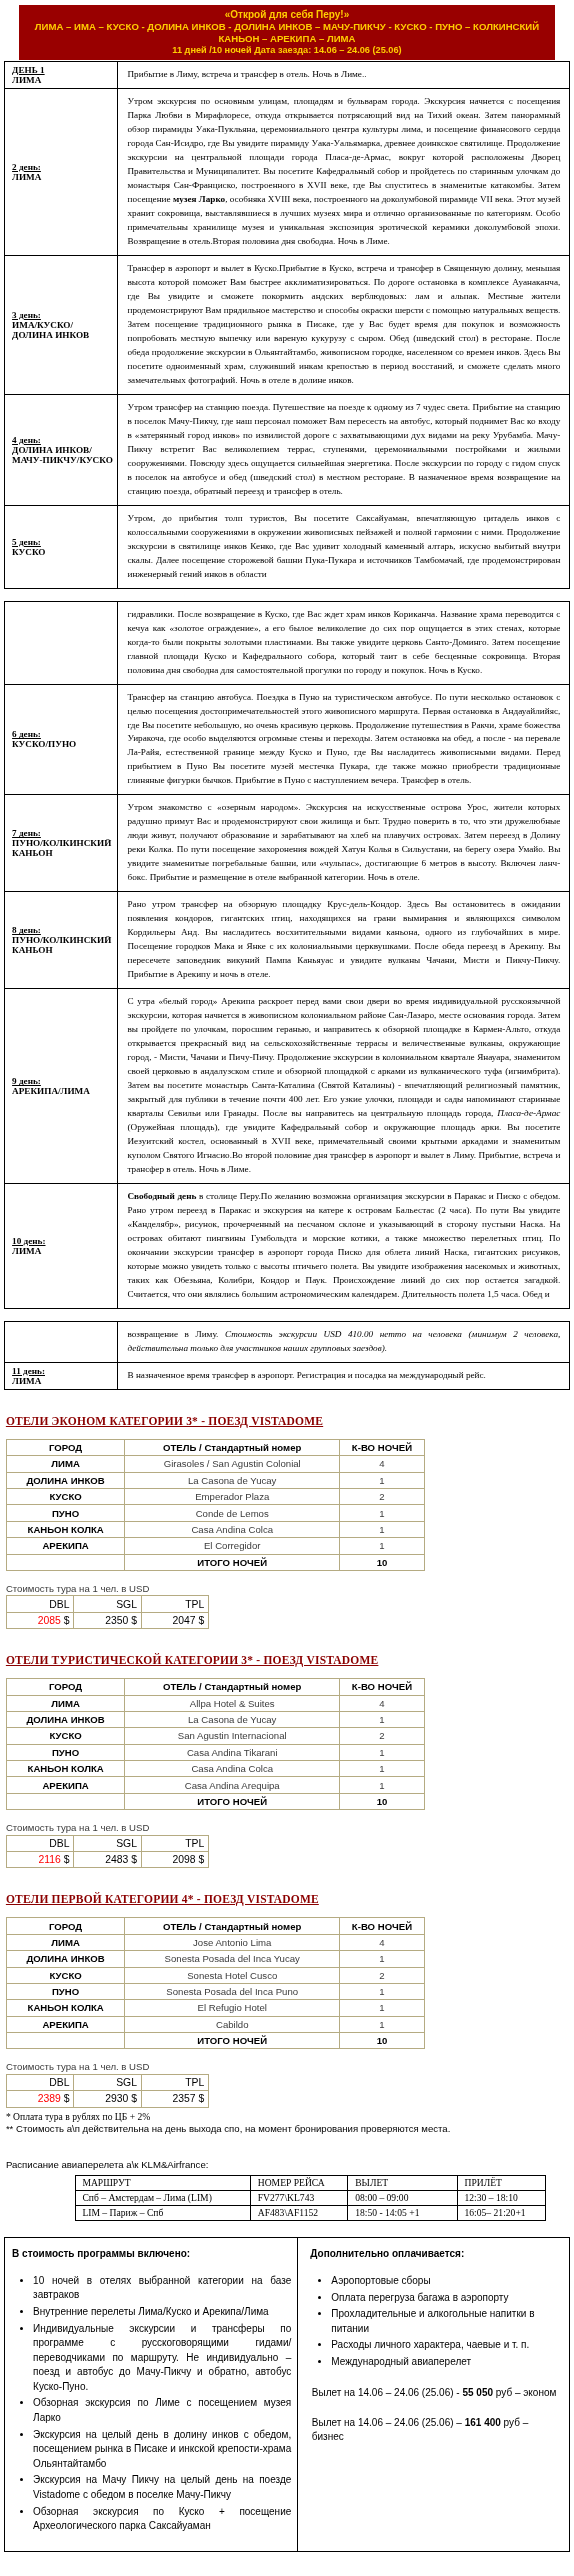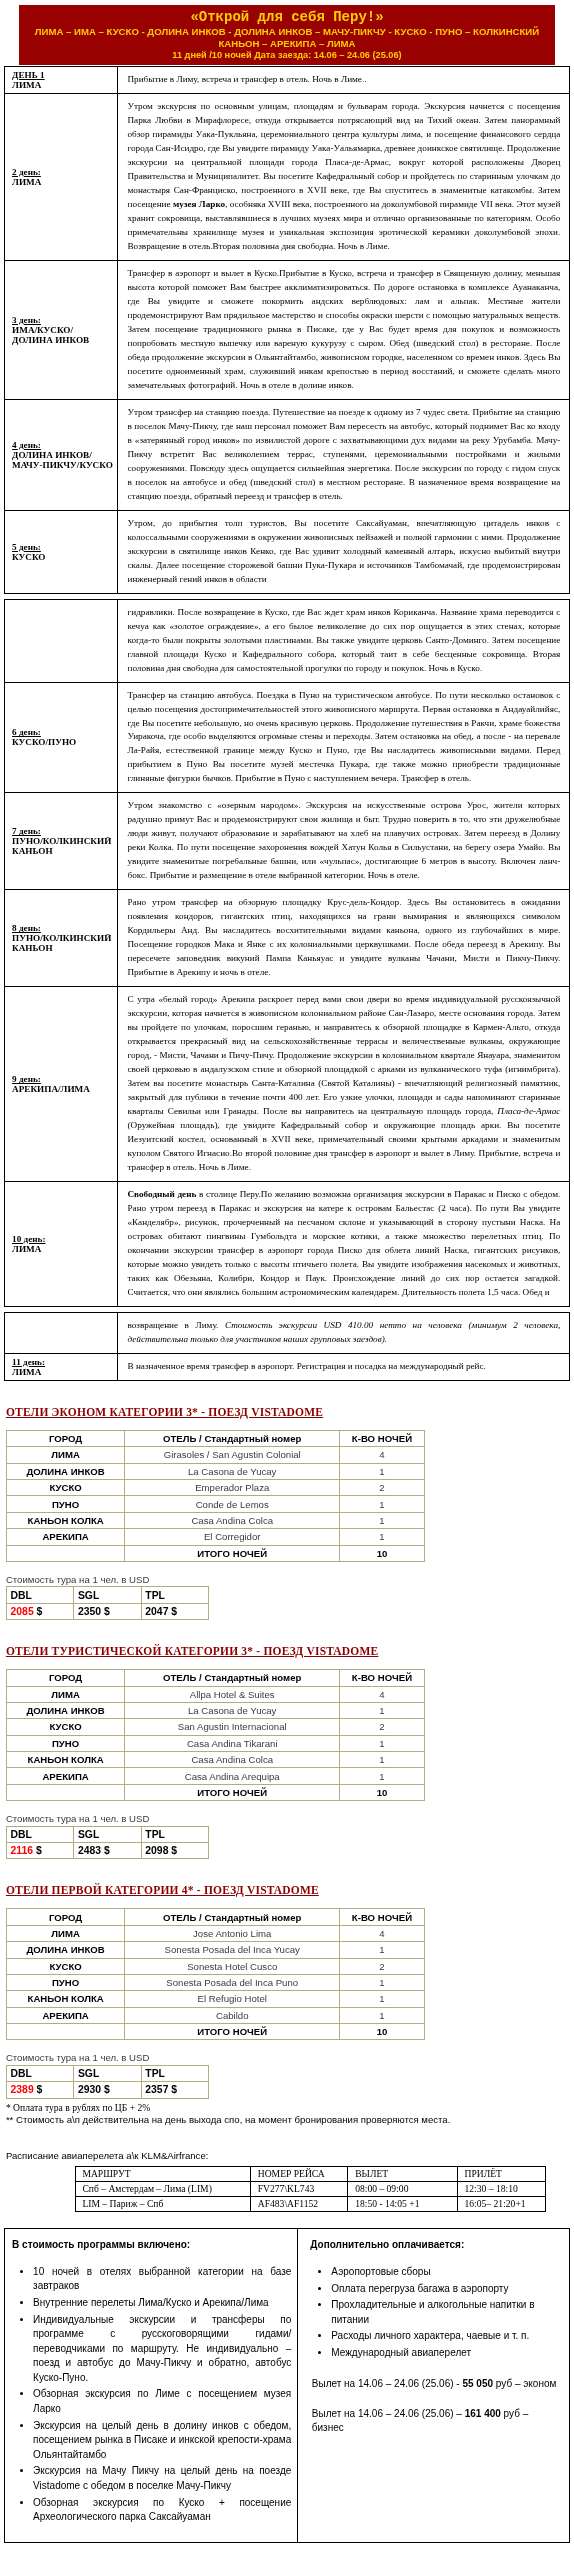--- a/index.html
+++ b/index.html
@@ -8,26 +8,26 @@
 
   
   .topbar { background:#2d2d2d; color:#fff; font-family:"Liberation Sans",sans-serif;
             font-weight:bold; font-size:9.6px; display:flex; justify-content:space-between;
             align-items:center; padding:2.2px 6.7px; }
 
   
   .title-block { background:#990000; color:#ffcc00; text-align:center;
                  font-family:"Liberation Sans",sans-serif; font-weight:bold;
                  margin:3px 15.5px 1.5px 15.5px; padding:3.7px 7.4px 4.4px 7.4px; }
-  .title-line1 { font-size:14px; margin:0 0 0.7px 0;font-family:Liberation Mono, monospace; }
+  .title-line1 { font-size:10px; margin:0 0 0.7px 0; }
   .title-route { font-size:9.6px; margin:0; line-height:1.25; }
   .title-dates { font-size:9.2px; margin:0.7px 0 0 0; }
 
   
-  table.itin { border-collapse:collapse; width:100%; margin-top:1.5px; margin-bottom:5px; }
+  table.itin { border-collapse:collapse; width:100%; margin-top:1.5px; margin-bottom:12px; }
   table.itin td { border:1.5px solid #000; font-size:9.2px; vertical-align:middle; }
   td.day-label { width:101px; font-weight:bold; font-size:9.6px; padding:3px 4.4px 3px 7.4px; }
   td.day-label .day { text-decoration:underline; display:inline-block; }
   td.day-label .place { display:block; }
   td.day-text { padding:6px 9px; }
   td.day-text p { margin:0; text-align:justify; line-height:1.52; }
 
   
   .section-heading { color:#8b0000; font-family:"Liberation Serif",serif; font-weight:bold;
                      text-decoration:underline; font-size:11.5px; margin:25px 0 12px 2.2px;
@@ -39,22 +39,22 @@
   table.hotels th { font-weight:bold; color:#000; }
   table.hotels td.city  { font-weight:bold; width:118px; }
   table.hotels td.hotel { width:226px; color:#3c3c3c; }
   table.hotels td.nights{ width:81px; color:#3c3c3c; }
   table.hotels tr.total td { font-weight:bold; color:#000; }
 
   .price-label { font-family:"Liberation Sans",sans-serif; font-size:9.6px; color:#3a3a3a;
                  margin:12px 0 1.5px 2.2px; }
   table.price { border-collapse:collapse; margin-left:2.2px;
                 font-family:"Liberation Sans",sans-serif; }
-  table.price td { border:0.7px solid #b5ab82; width:59px; text-align:left;
-                   font-weight:bold; font-size:10.4px; padding:2.2px 3.7px; }
+  table.price td { border:0.7px solid #b5ab82; width:59px; text-align:right;
+                   font-weight:normal; font-size:10.4px; padding:2.2px 3.7px; }
   table.price .red { color:#ff0000; }
 
   .note-serif { font-family:"Liberation Serif",serif; font-size:9.6px; margin:3px 0 0 2.2px; }
   .note-sans  { font-family:"Liberation Sans",sans-serif; font-size:9.6px; margin:1.5px 0 0 2.2px; }
 
   
   .flights-label { font-family:"Liberation Sans",sans-serif; font-size:9.6px; margin:25px 0 4.4px 2.2px; }
   table.flights { border-collapse:collapse; margin-left:71px; }
   table.flights th, table.flights td { border:0.7px solid #000; font-size:9.6px; font-weight:normal;
                    text-align:left; padding:1.5px 6.7px; font-family:"Liberation Serif",serif; }

